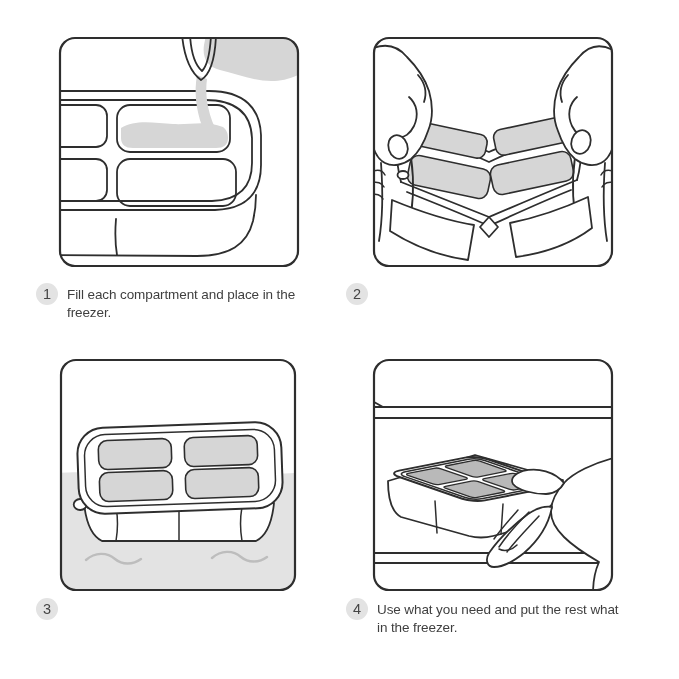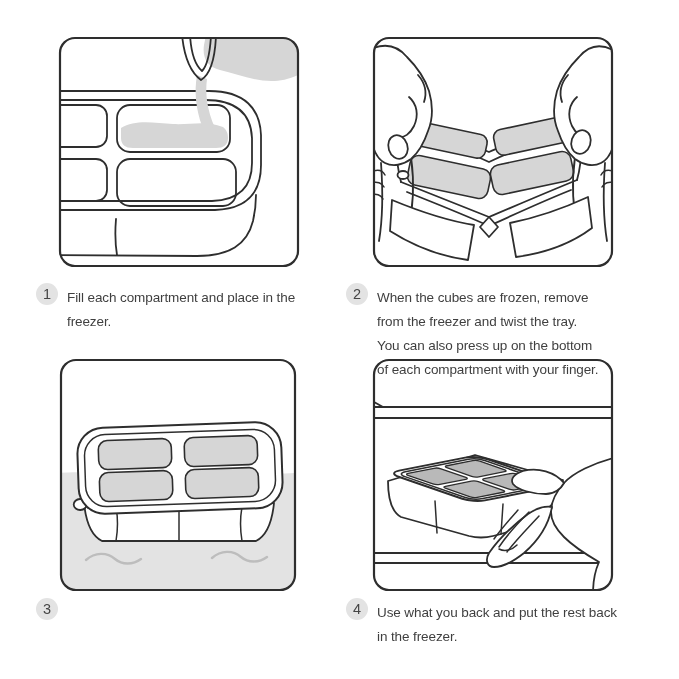--- a/index.html
+++ b/index.html
@@ -7,21 +7,21 @@
         font-family:"Liberation Sans",sans-serif;color:var(--text);}
   :root{
     --line:#2e2e2e; --text:#3f3f3f; --badge-bg:#e3e3e3;
     --fill-light:#d6d6d6; --fill-water:#e3e3e3; --cube-dark:#b9b9b9; --ripple:#bdbdbd;
   }
   .panel{position:absolute;}
   .caption{position:absolute;display:flex;align-items:flex-start;}
   .badge{flex:0 0 auto;width:22px;height:22px;border-radius:50%;background:var(--badge-bg);
          color:#454545;font-size:14.5px;font-weight:500;line-height:22px;text-align:center;
          margin-right:9px;margin-top:-3px;}
-  .cap-text{font-size:13.5px;line-height:24px;white-space:pre-line;letter-spacing:-0.1px;}
+  .cap-text{font-size:13.5px;line-height:18px;white-space:pre-line;letter-spacing:-0.1px;}
   
   .frame{fill:none;stroke:var(--line);stroke-width:2.2;}
   .ln{fill:none;stroke:var(--line);stroke-width:1.8;stroke-linecap:round;stroke-linejoin:round;}
   .ln2{fill:none;stroke:var(--line);stroke-width:1.5;stroke-linecap:round;stroke-linejoin:round;}
   .wht{fill:#fff;stroke:var(--line);stroke-width:1.8;stroke-linejoin:round;stroke-linecap:round;}
   .gry{fill:var(--fill-light);stroke:none;}
   .gryln{fill:var(--fill-light);stroke:var(--line);stroke-width:1.6;stroke-linejoin:round;}
   .cube{fill:var(--cube-dark);stroke:var(--line);stroke-width:1.3;stroke-linejoin:round;}
   .water{fill:var(--fill-water);}
   .ripple{fill:none;stroke:var(--ripple);stroke-width:2.4;stroke-linecap:round;}
@@ -195,29 +195,25 @@
   </svg>
 
   <div class="caption" style="left:36px;top:286px;width:300px">
     <span class="badge">1</span>
     <div class="cap-text">Fill each compartment and place in the
 freezer.</div>
   </div>
 
   <div class="caption" style="left:346px;top:286px;width:300px">
     <span class="badge">2</span>
-    <div class="cap-text">When the cubes are frozen, remove
-from the freezer and twist the tray.
-You can also press up on the bottom
-of each compartment with your finger.</div>
   </div>
 
   <div class="caption" style="left:36px;top:601px;width:310px">
     <span class="badge">3</span>
   </div>
 
   <div class="caption" style="left:346px;top:601px;width:300px">
     <span class="badge">4</span>
-    <div class="cap-text">Use what you back and put the rest back
+    <div class="cap-text">Use what you need and put the rest what
 in the freezer.</div>
   </div>
 
 </div>
 
 </body></html>

